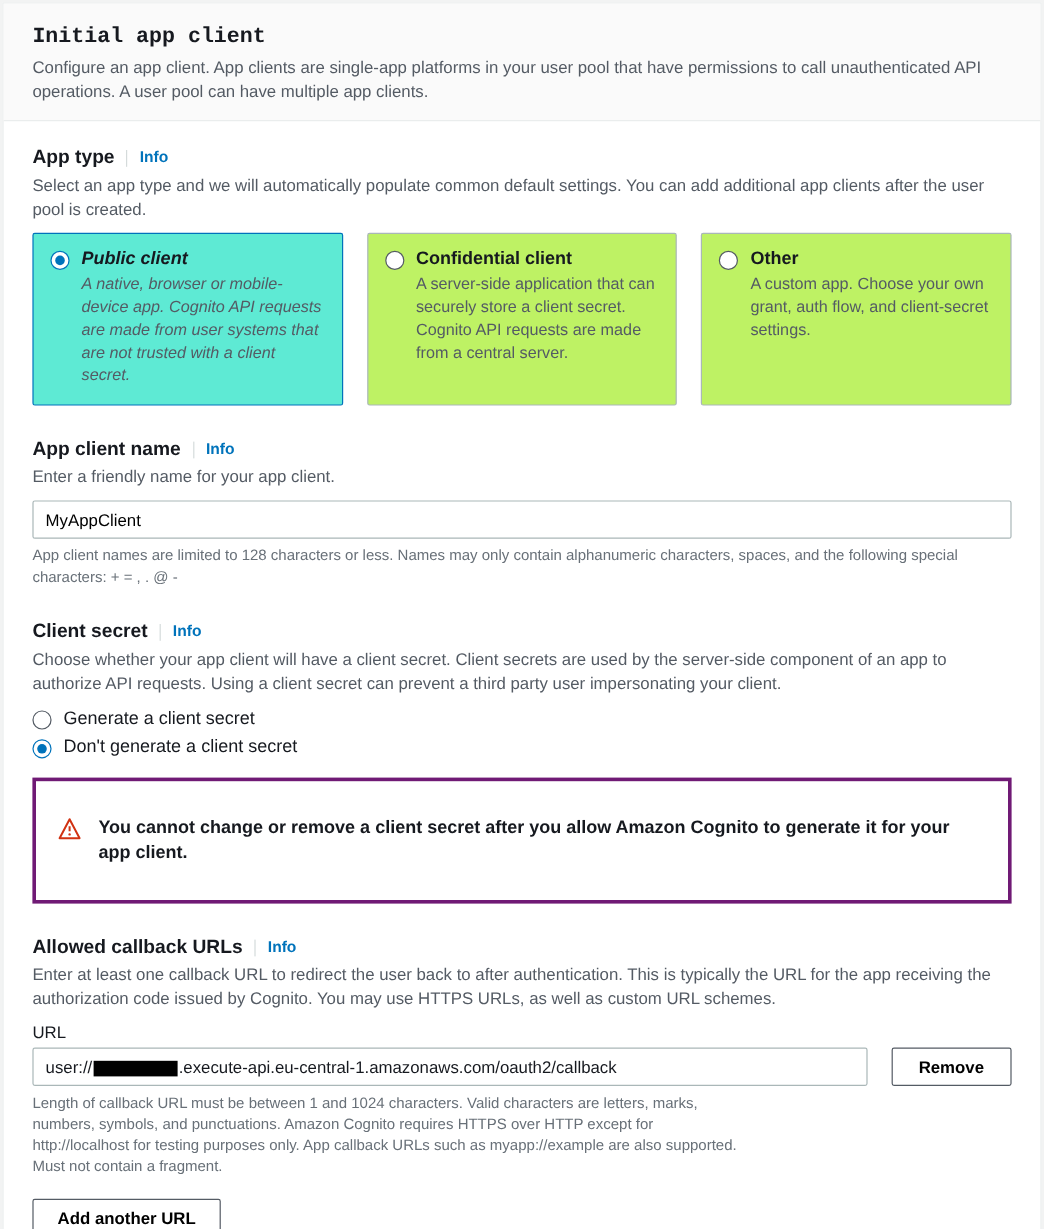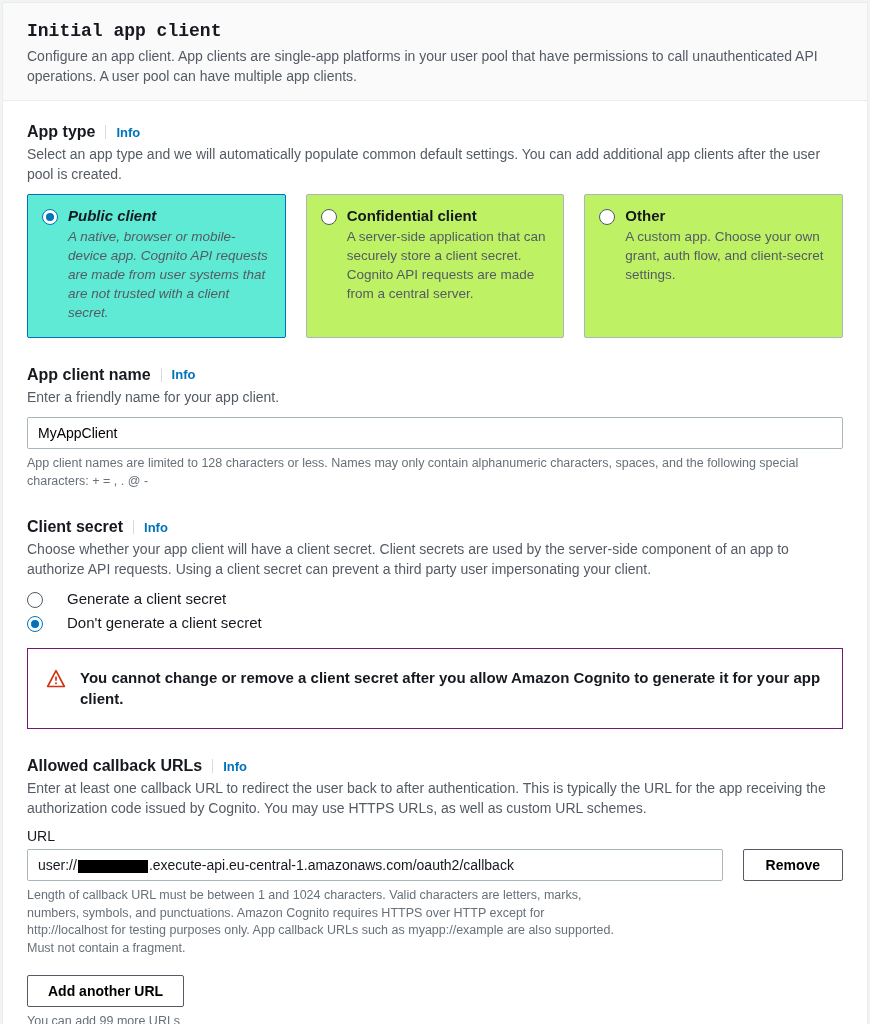--- a/index.html
+++ b/index.html
@@ -31,21 +31,21 @@
     color: #545b64;
     line-height: 1.4;
   }
   .panel-body {
     padding: 22px 24px 20px 24px;
   }
   .section { margin-bottom: 28px; }
   .section:last-child { margin-bottom: 0; }
   .section-heading {
     display: flex;
-    align-items: center;
+    align-items: flex-start;
     gap: 10px;
     margin-bottom: 4px;
   }
   .section-heading h2 {
     margin: 0;
     font-size: 16px;
     font-weight: 700;
   }
   .divider-v {
     width: 1px;
@@ -124,30 +124,30 @@
   }
   .help-text {
     color: #687078;
     font-size: 12.5px;
     line-height: 1.4;
     margin: 6px 0 0 0;
   }
   .radio-row {
     display: flex;
     align-items: center;
-    gap: 24px;
+    gap: 10px;
     margin: 6px 0;
     cursor: pointer;
   }
   .radio-row-label {
     font-size: 15px;
   }
   .alert {
-    border: 1px solid #701a75;
-    padding: 18px 18px;
+    border: 3px solid #701a75;
+    padding: 28px 18px;
     display: flex;
     gap: 14px;
     margin-top: 16px;
   }
   .alert-text {
     font-size: 15px;
     font-weight: 600;
     line-height: 1.45;
   }
   .warn-icon {

